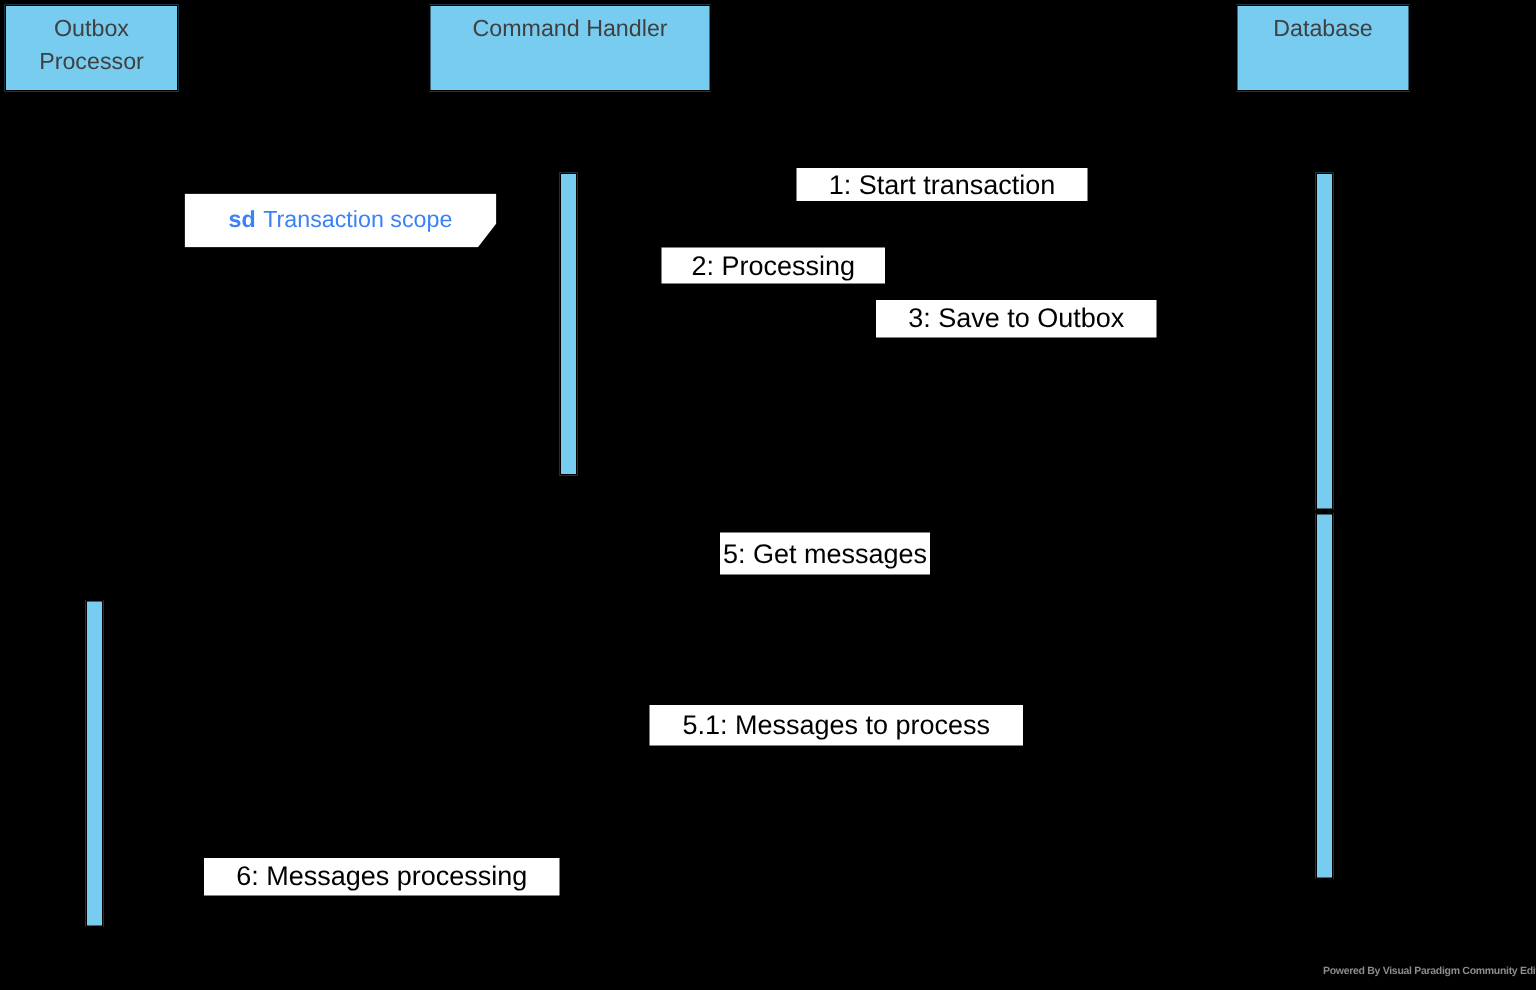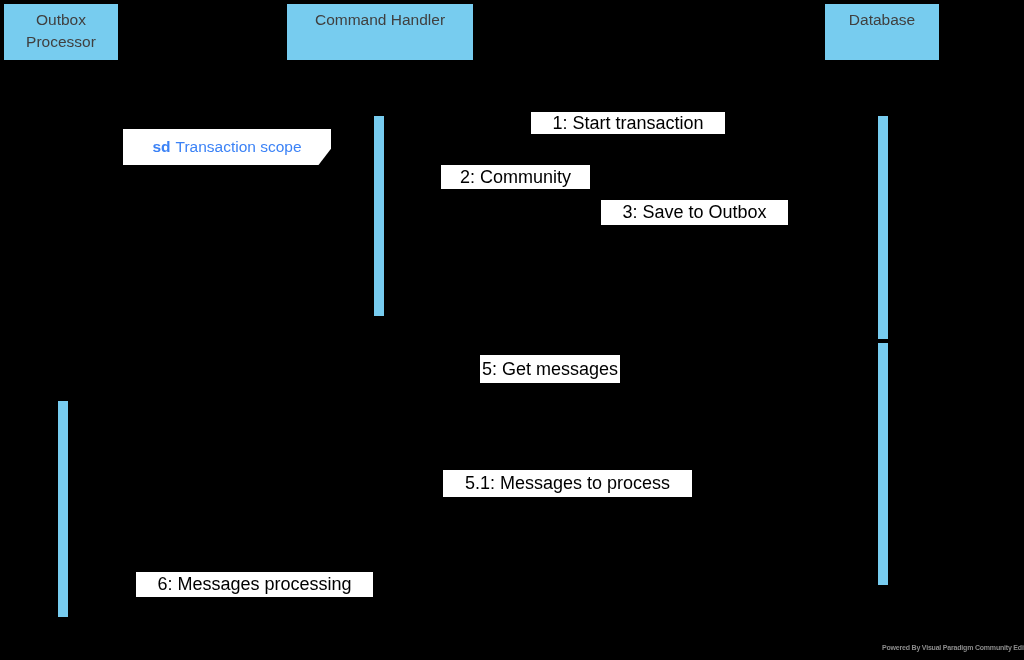--- a/index.html
+++ b/index.html
@@ -66,24 +66,24 @@
     background: #ffffff;
     color: #000;
     display: flex;
     align-items: center;
     justify-content: center;
     font-size: 18px;
     white-space: nowrap;
   }
   #m1 { left: 531px; top: 112px; width: 194px; height: 22px; }
   #m2 { left: 441px; top: 165px; width: 149px; height: 24px; }
-  #m3 { left: 584px; top: 200px; width: 187px; height: 25px; margin-left: 17px; }
+  #m3 { left: 584px; top: 200px; width: 187px; height: 25px; }
   #m4 { left: 570px; top: 251px; width: 219px; height: 26px; }
   #m5 { left: 480px; top: 355px; width: 140px; height: 28px; }
-  #m6 { left: 443px; top: 470px; width: 249px; height: 27px; }
+  #m6 { left: 433px; top: 470px; width: 249px; height: 27px; }
   #m7 { left: 136px; top: 572px; width: 237px; height: 25px; }
 
   
   .watermark {
     position: absolute;
     left: 882px; top: 640px;
     height: 14px;
     display: flex;
     align-items: center;
     gap: 3px;
@@ -108,21 +108,21 @@
   <div class="frame-label">
     <span class="kw">sd</span><span>Transaction scope</span>
   </div>
 
   <div class="activation" id="act-command"></div>
   <div class="activation" id="act-db1"></div>
   <div class="activation" id="act-db2"></div>
   <div class="activation" id="act-outbox"></div>
 
   <div class="msg" id="m1">1: Start transaction</div>
-  <div class="msg" id="m2">2: Community</div>
+  <div class="msg" id="m2">2: Processing</div>
   <div class="msg" id="m3">3: Save to Outbox</div>
   <div class="msg" id="m5">5: Get messages</div>
   <div class="msg" id="m6">5.1: Messages to process</div>
   <div class="msg" id="m7">6: Messages processing</div>
 
   <div class="watermark">
     <span class="watermark-text">Powered By Visual Paradigm Community Edition</span>
 
   </div>
 

